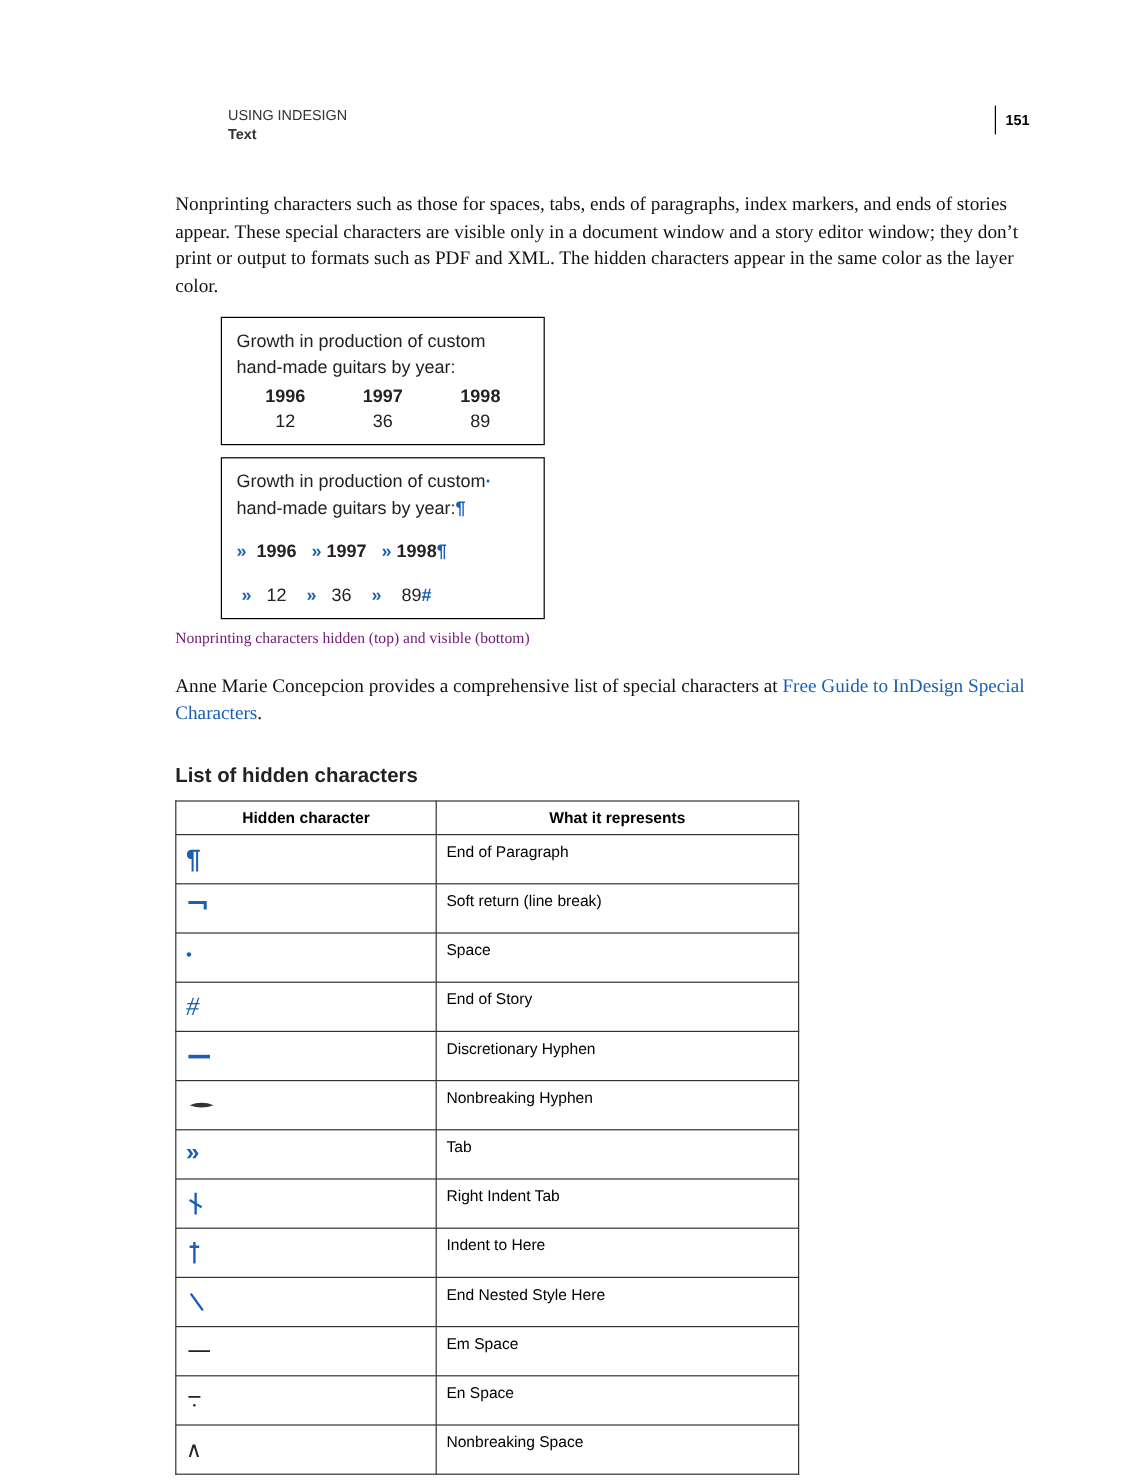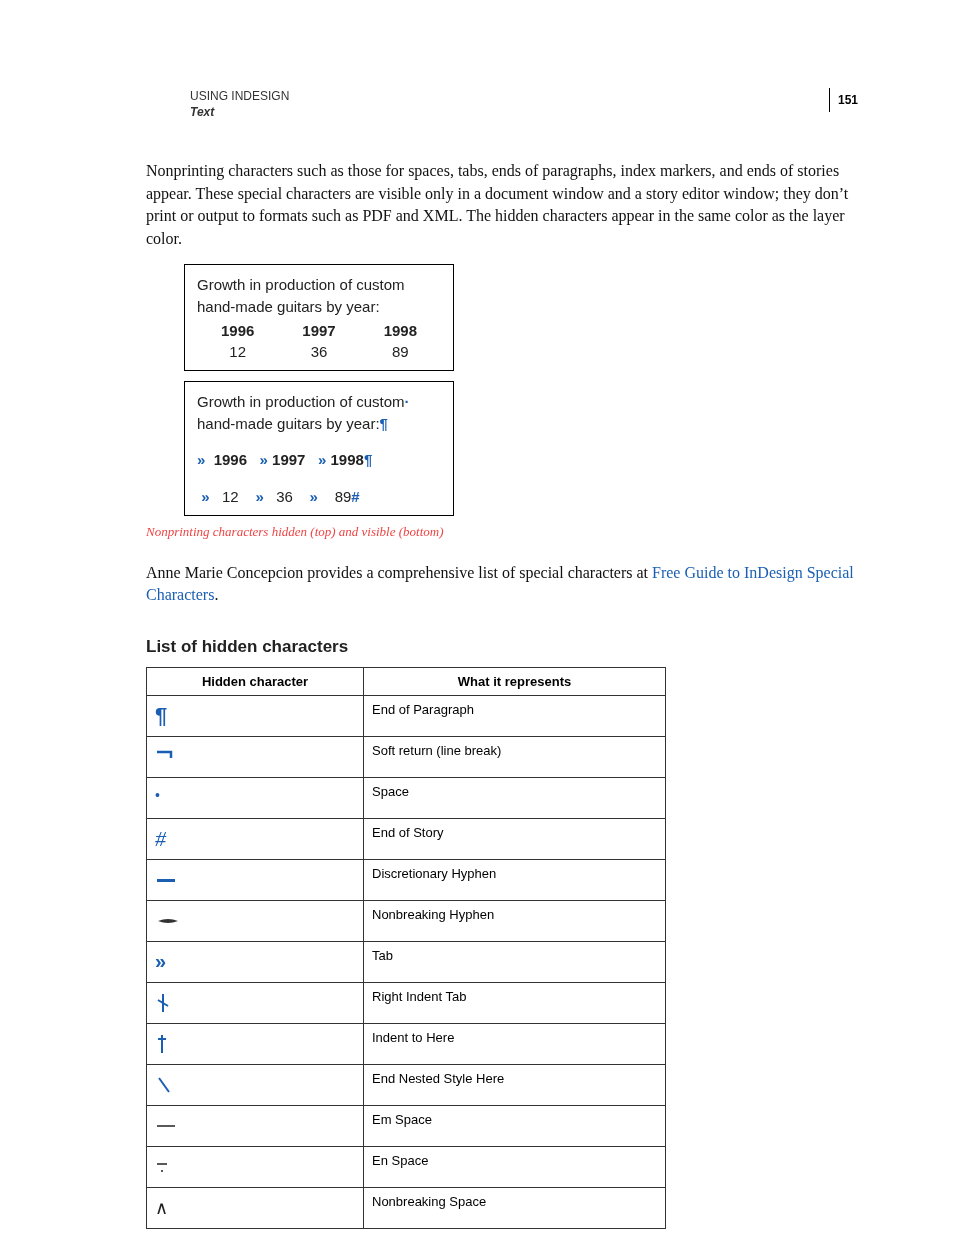--- a/index.html
+++ b/index.html
@@ -24,21 +24,21 @@
     align-items: flex-start;
     margin-bottom: 40px;
     margin-left: 44px;
   }
   .header-left {
     font-family: "Myriad Pro", Arial, sans-serif;
     font-size: 12px;
     line-height: 1.35;
     color: #333;
   }
-  .header-left .line2 { font-weight: 700; font-style: italic; }
+  .header-left .line2 { font-weight: 700; }
   .page-number {
     font-family: "Myriad Pro", Arial, sans-serif;
     font-size: 12px;
     font-weight: 700;
     padding-left: 8px;
     border-left: 1.5px solid #000;
     line-height: 2.0;
     text-align: center;
   }
   .body-text {
@@ -63,24 +63,23 @@
   .frame + .frame { margin-top: 10px; }
   .year-row { display: flex; justify-content: space-around; margin-top: 4px; font-weight: 700; }
   .val-row  { display: flex; justify-content: space-around; }
   .frame .lead { margin-bottom: 2px; }
   .tabmark { color: #1a5fb4; font-weight: 600; }
   .frame2 .nums { margin-top:16px; font-weight:700;}
   .frame2 .nums-row2 { font-weight:400;}
   .pilcrow { color: #1a5fb4; font-weight: 700; }
   .hashmark { color: #1a5fb4; font-weight: 700; }
   .caption {
-    font-style: italic;
     font-size: 13px;
     margin: 6px 0 22px 0;
-    color: #ef4444;
+    color: #701a75;
   }
   .link { color: #1a5fb4; text-decoration: none; }
   .section-head {
     font-family: "Myriad Pro", Arial, sans-serif;
     font-weight: 700;
     font-size: 17px;
     margin: 30px 0 10px 0;
     color: #222;
   }
   table.hidden-chars {

